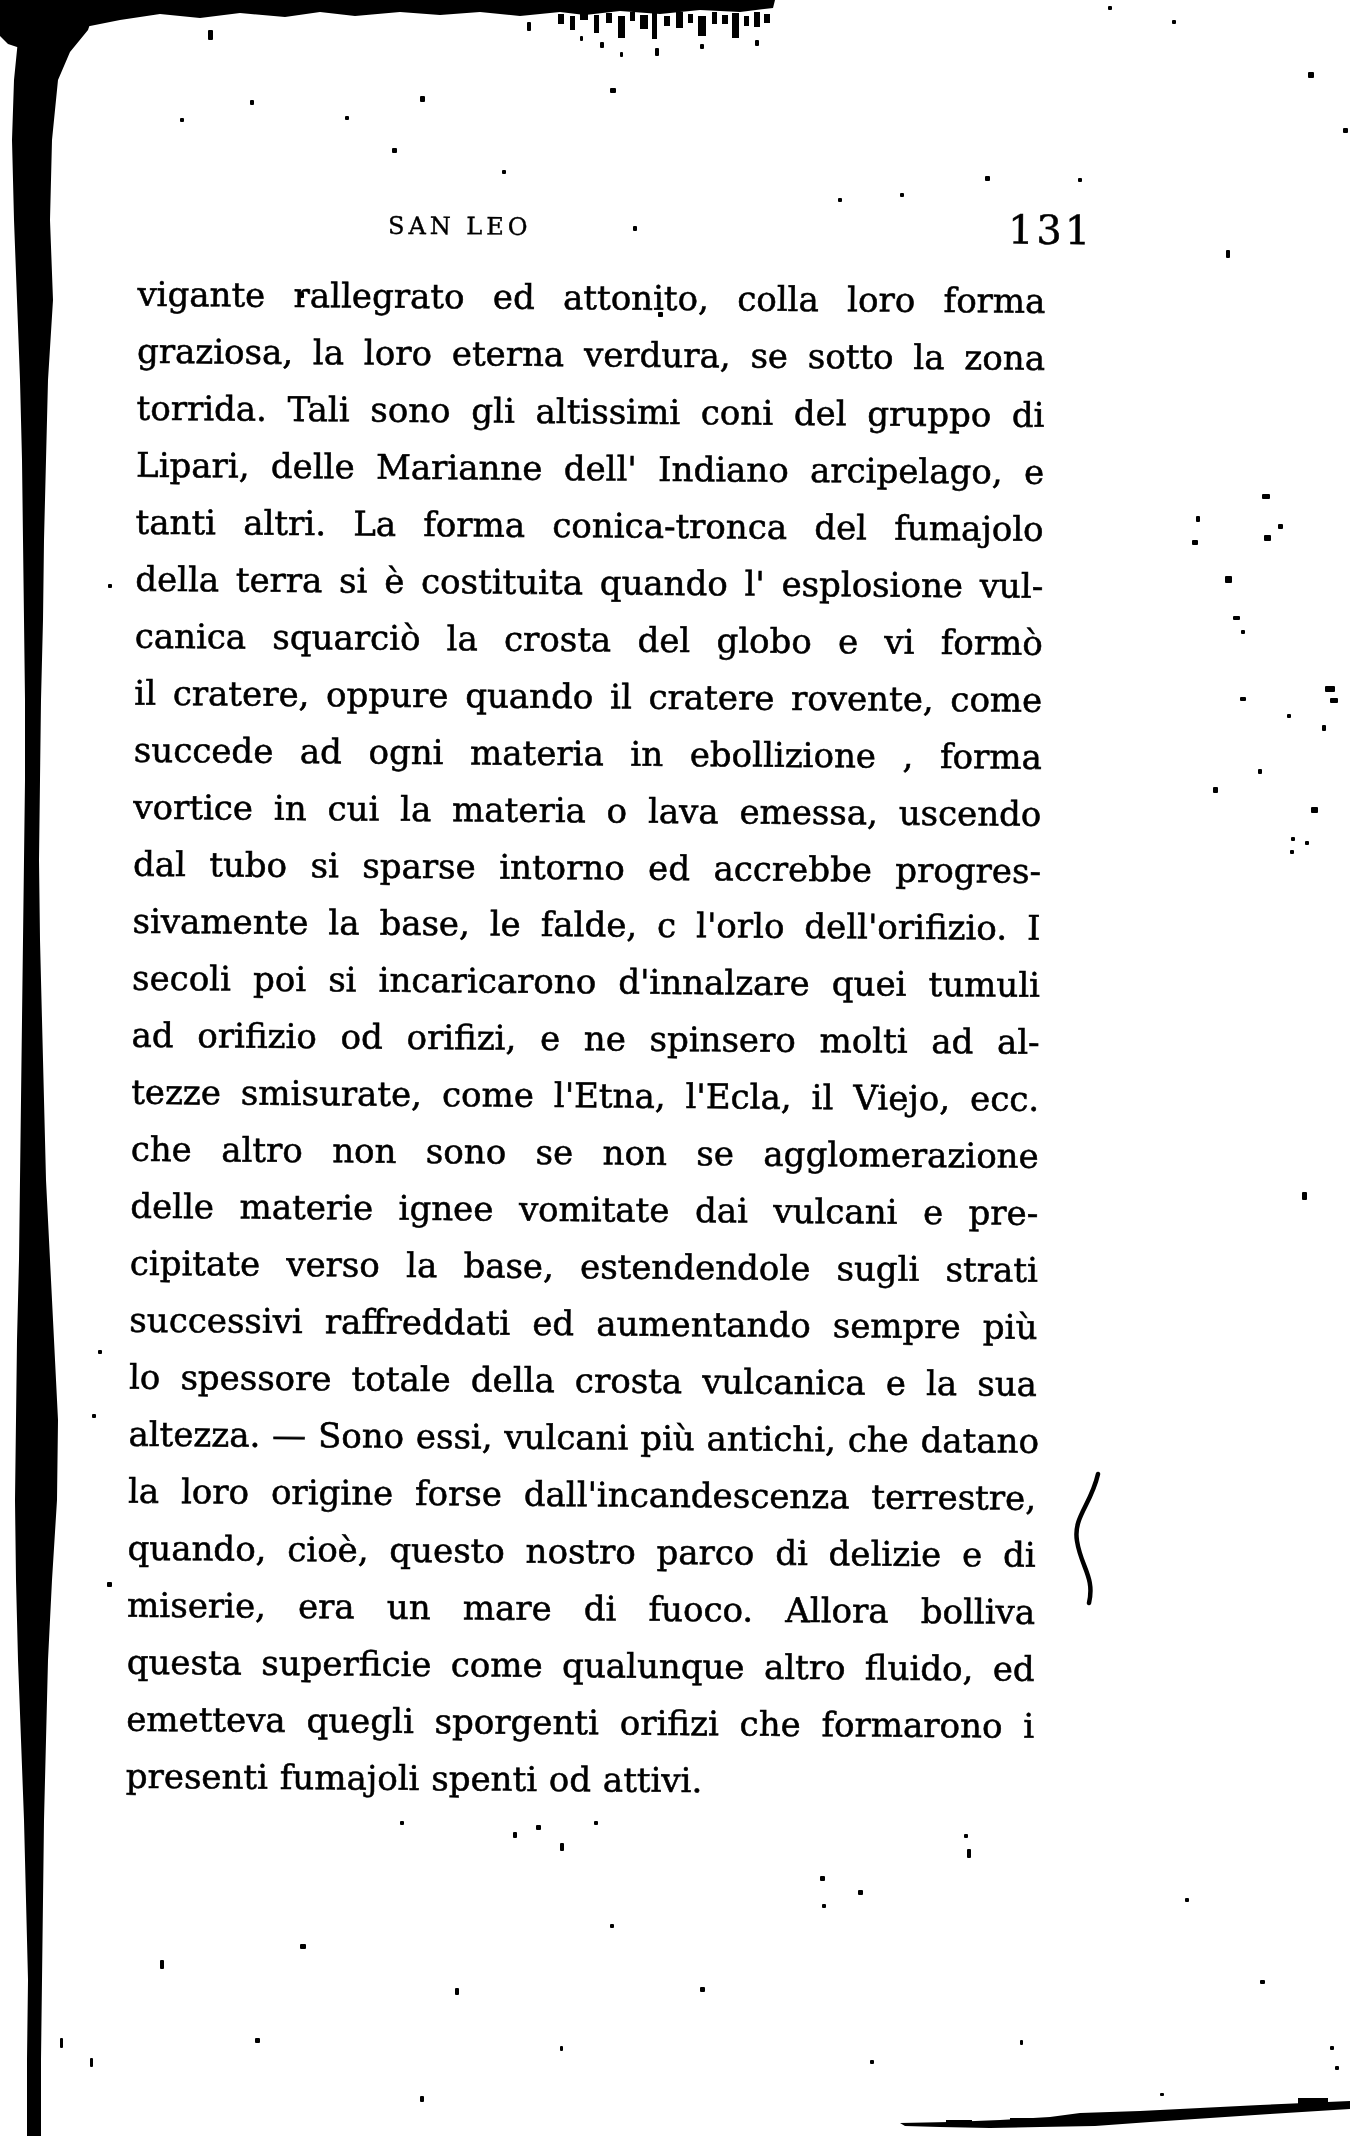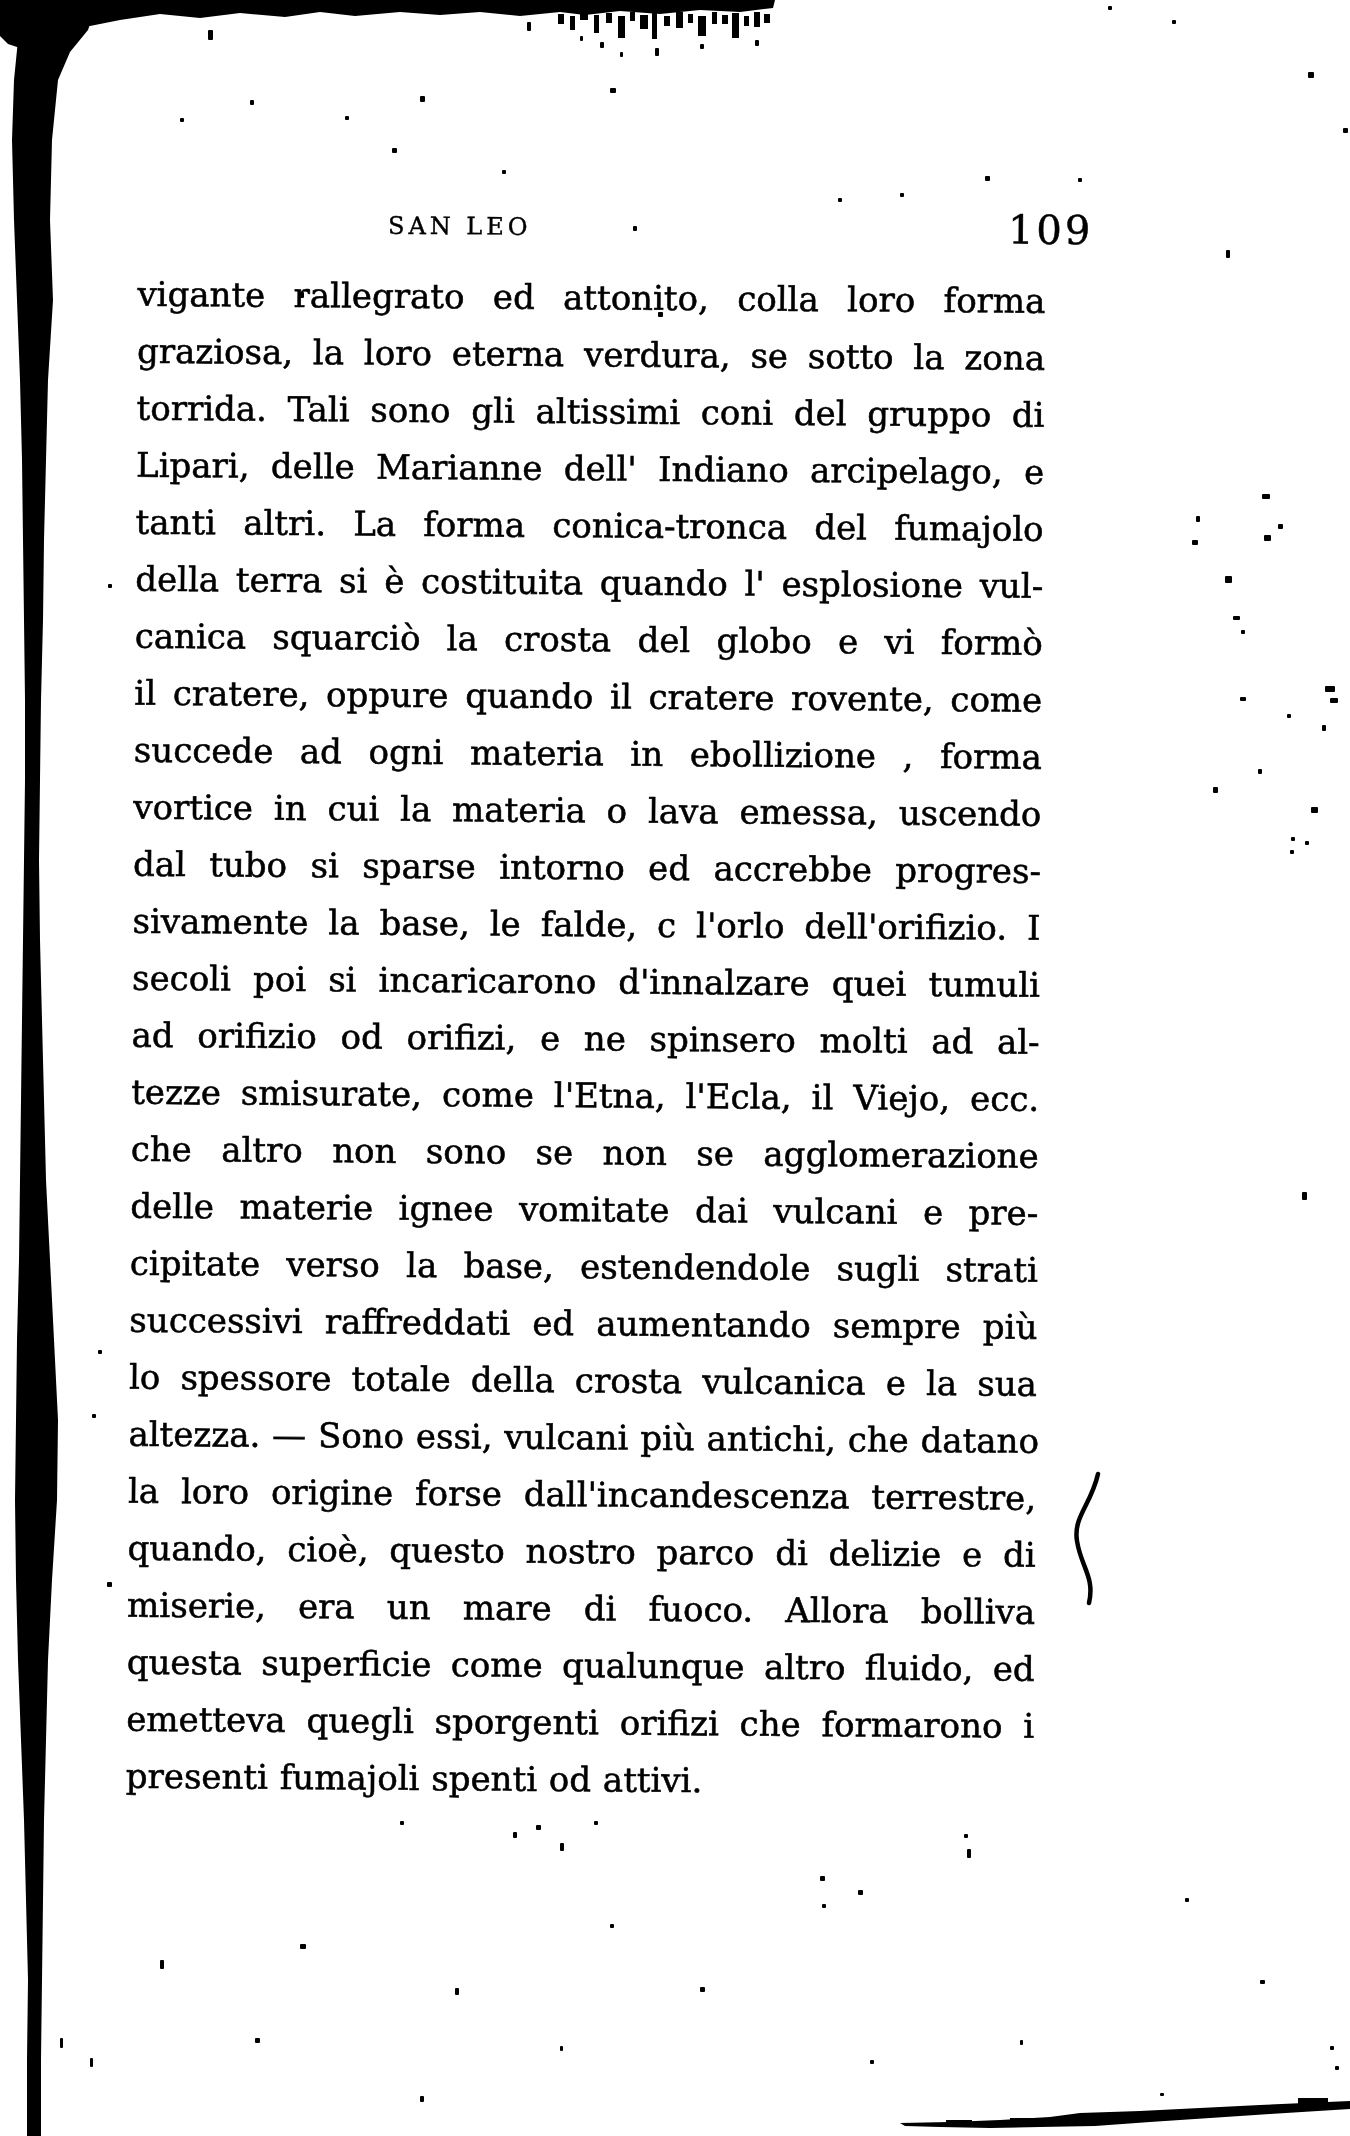--- a/index.html
+++ b/index.html
@@ -96,21 +96,21 @@
     <rect x="946" y="24" width="26" height="5" fill="#000"></rect>
     <rect x="1298" y="2" width="30" height="8" fill="#000"></rect>
   </svg>
 
   <svg class="art penmark" width="1350" height="2136" viewBox="0 0 1350 2136">
     <path d="M1098,1474 C1091,1505 1073,1517 1077,1541 C1081,1567 1095,1577 1089,1603" fill="none" stroke="#000" stroke-width="4.5" stroke-linecap="round"></path>
   </svg>
 
   <div class="scan-tilt">
     <span class="running-title">SAN LEO</span>
-    <span class="page-number">109</span>
+    <span class="page-number">131</span>
     <div class="body-text" id="body-text">
         <div class="bodyline">vigante rallegrato ed attonito, colla loro forma</div>
         <div class="bodyline">graziosa, la loro eterna verdura, se sotto la zona</div>
         <div class="bodyline">torrida. Tali sono gli altissimi coni del gruppo di</div>
         <div class="bodyline">Lipari, delle Marianne dell' Indiano arcipelago, e</div>
         <div class="bodyline">tanti altri. La forma conica-tronca del fumajolo</div>
         <div class="bodyline">della terra si è costituita quando l' esplosione vul-</div>
         <div class="bodyline">canica squarciò la crosta del globo e vi formò</div>
         <div class="bodyline">il cratere, oppure quando il cratere rovente, come</div>
         <div class="bodyline">succede ad ogni materia in ebollizione , forma</div>

